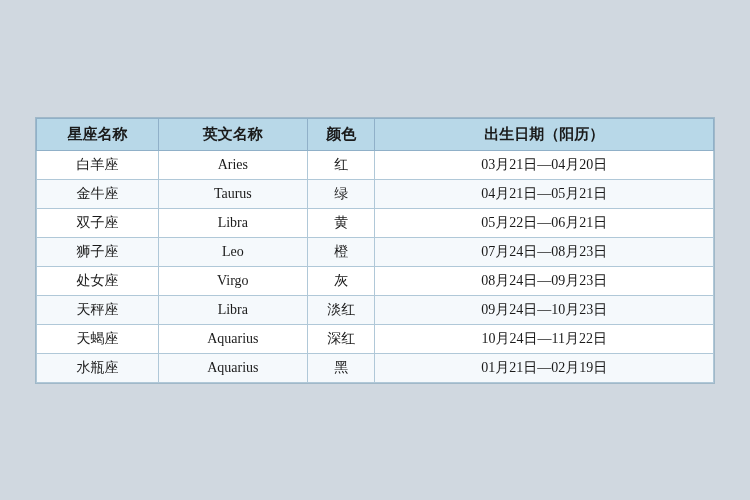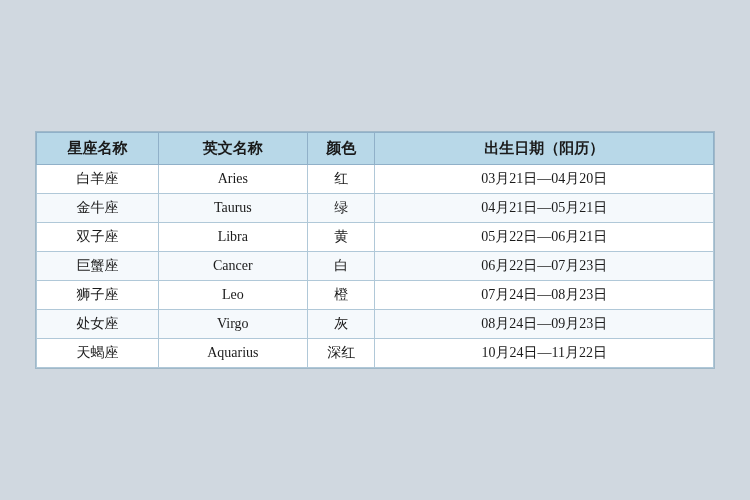--- a/index.html
+++ b/index.html
@@ -71,38 +71,44 @@
           <td>绿</td>
           <td>04月21日—05月21日</td>
         </tr>
         <tr>
           <td>双子座</td>
           <td>Libra</td>
           <td>黄</td>
           <td>05月22日—06月21日</td>
         </tr>
         <tr>
-          <td>巨蟹座</td>
-          <td>Cancer</td>
-          <td>白</td>
-          <td>06月22日—07月23日</td>
-        </tr>
-        <tr>
           <td>狮子座</td>
           <td>Leo</td>
           <td>橙</td>
           <td>07月24日—08月23日</td>
         </tr>
         <tr>
           <td>处女座</td>
           <td>Virgo</td>
           <td>灰</td>
           <td>08月24日—09月23日</td>
         </tr>
         <tr>
+          <td>天秤座</td>
+          <td>Libra</td>
+          <td>淡红</td>
+          <td>09月24日—10月23日</td>
+        </tr>
+        <tr>
           <td>天蝎座</td>
           <td>Aquarius</td>
           <td>深红</td>
           <td>10月24日—11月22日</td>
+        </tr>
+        <tr>
+          <td>水瓶座</td>
+          <td>Aquarius</td>
+          <td>黑</td>
+          <td>01月21日—02月19日</td>
         </tr>
       </tbody>
   </table>
 </div>
 
 </body></html>

